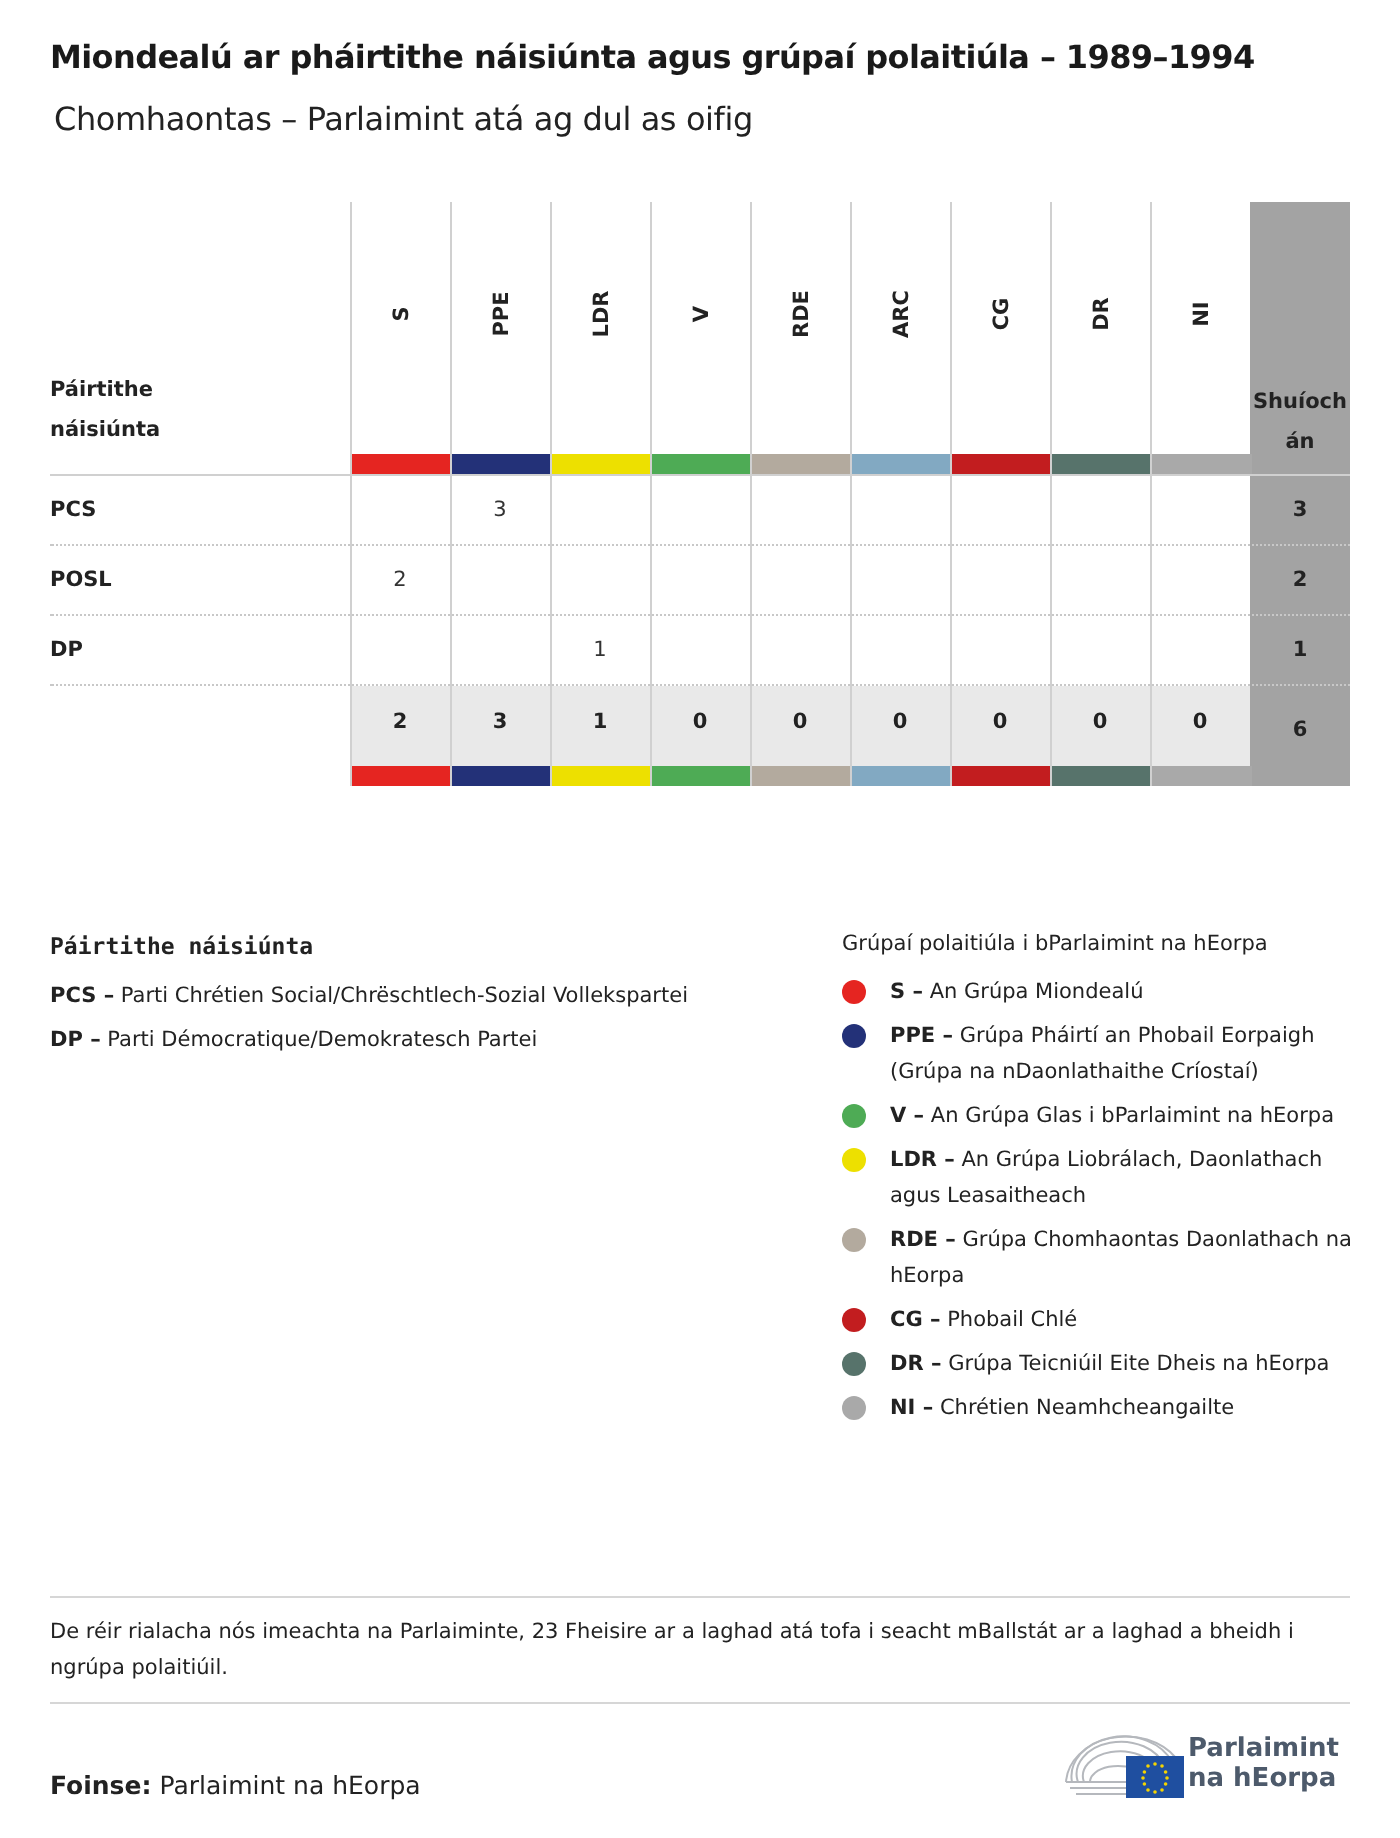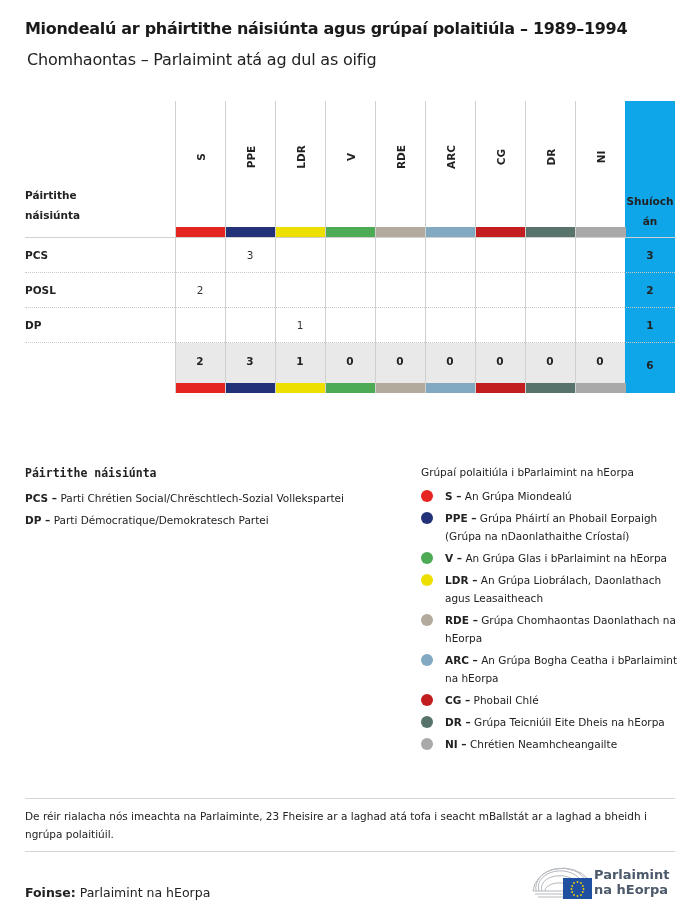--- a/index.html
+++ b/index.html
@@ -8,21 +8,21 @@
   .subtitle { position: absolute; left: 27px; top: 50px; font-size: 16px; color: #222; letter-spacing: -0.2px; }
 
   
   .tbl { position: absolute; left: 25px; top: 101px; width: 650px; height: 292px; }
   .hdr-label { position: absolute; left: 0; top: 84px; font-size: 10.5px; font-weight: bold; line-height: 20px; color: #222; }
   .col { position: absolute; top: 0; width: 50px; height: 292px; border-left: 1px solid #d0d0d0; }
   .col-head { position: absolute; left: 0; top: 0; width: 50px; height: 126px; }
   .col-head span { position: absolute; left: 50%; top: 56px; transform: translate(-50%,-50%) rotate(-90deg); font-size: 10.5px; font-weight: bold; white-space: nowrap; color: #222; }
   .col-bar { position: absolute; left: 0; top: 126px; width: 50px; height: 10px; }
   .col-bar-bottom { position: absolute; left: 0; top: 282px; width: 50px; height: 10px; }
-  .total-col { position: absolute; left: 600px; top: 0; width: 50px; height: 292px; background: #0ea5e9; }
+  .total-col { position: absolute; left: 600px; top: 0; width: 50px; height: 292px; background: #a3a3a3; }
   .total-head { position: absolute; left: 0; top: 90px; width: 50px; text-align: center; font-size: 10.5px; font-weight: bold; line-height: 20px; }
   .row-line { position: absolute; left: 0; width: 650px; border-top: 1px dotted #c8c8c8; }
   .row-line.solid { border-top: 1px solid #d0d0d0; }
   .row-label { position: absolute; left: 0; font-size: 10.5px; font-weight: bold; }
   .cell { position: absolute; width: 50px; text-align: center; font-size: 10.5px; color: #333; }
   .totrow-bg { position: absolute; left: 150px; top: 242px; width: 450px; height: 40px; background: #e9e9e9; }
   .tot-cell { position: absolute; width: 50px; text-align: center; font-size: 10.5px; font-weight: bold; top: 254px; }
   .row-total { position: absolute; left: 600px; width: 50px; text-align: center; font-size: 10.5px; font-weight: bold; }
 
   
@@ -155,21 +155,20 @@
 </div>
 
 <div class="leg-right">
   <h3>Grúpaí polaitiúla i bParlaimint na hEorpa</h3>
   <div id="grpItems">
       <div class="leg-item"><span class="leg-dot" style="background: rgb(229, 37, 33);"></span><b>S –</b> <span>An Grúpa Miondealú</span></div>
       <div class="leg-item"><span class="leg-dot" style="background: rgb(35, 49, 120);"></span><b>PPE –</b> <span>Grúpa Pháirtí an Phobail Eorpaigh (Grúpa na nDaonlathaithe Críostaí)</span></div>
       <div class="leg-item"><span class="leg-dot" style="background: rgb(78, 171, 85);"></span><b>V –</b> <span>An Grúpa Glas i bParlaimint na hEorpa</span></div>
       <div class="leg-item"><span class="leg-dot" style="background: rgb(237, 224, 0);"></span><b>LDR –</b> <span>An Grúpa Liobrálach, Daonlathach agus Leasaitheach</span></div>
       <div class="leg-item"><span class="leg-dot" style="background: rgb(179, 170, 158);"></span><b>RDE –</b> <span>Grúpa Chomhaontas Daonlathach na hEorpa</span></div>
-      <div class="leg-item"><span class="leg-dot" style="background: rgb(130, 169, 194);"></span><b>ARC –</b> <span>An Grúpa Bogha Ceatha i bParlaimint na hEorpa</span></div>
       <div class="leg-item"><span class="leg-dot" style="background: rgb(194, 29, 31);"></span><b>CG –</b> <span>Phobail Chlé</span></div>
       <div class="leg-item"><span class="leg-dot" style="background: rgb(87, 115, 107);"></span><b>DR –</b> <span>Grúpa Teicniúil Eite Dheis na hEorpa</span></div>
       <div class="leg-item"><span class="leg-dot" style="background: rgb(169, 169, 169);"></span><b>NI –</b> <span>Chrétien Neamhcheangailte</span></div>
     </div>
 </div>
 
 <div class="hr1"></div>
 <div class="note">De réir rialacha nós imeachta na Parlaiminte, 23 Fheisire ar a laghad atá tofa i seacht mBallstát ar a laghad a bheidh i ngrúpa polaitiúil.</div>
 <div class="hr2"></div>
 <div class="source"><b>Foinse:</b> <span>Parlaimint na hEorpa</span></div>

